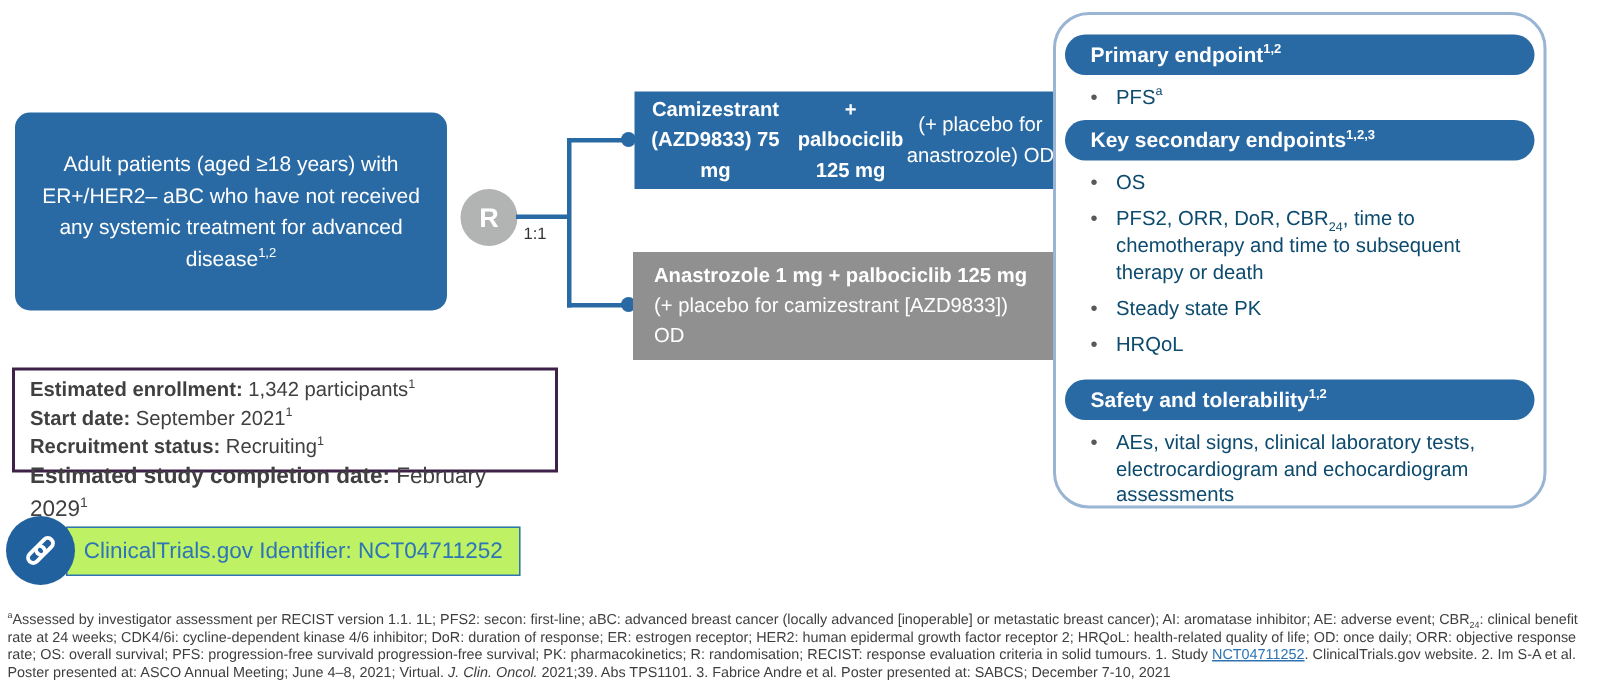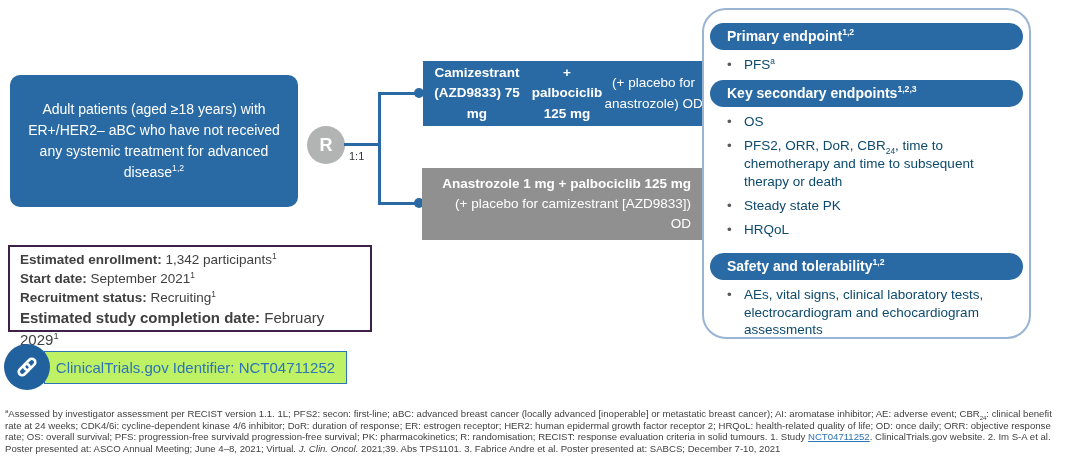--- a/index.html
+++ b/index.html
@@ -27,38 +27,38 @@
   .dot{position:absolute;width:10px;height:10px;border-radius:50%;background:#2a6aa4;}
   .dot-top{left:414px;top:88px;}
   .dot-bot{left:414px;top:198px;}
 
   
   .arm-top{position:absolute;left:423px;top:61px;width:281px;height:65px;background:#2a6aa4;color:#fff;
     display:flex;flex-direction:row;align-items:center;justify-content:center;text-align:center;
     font-size:13.5px;line-height:1.5;}
   .arm-top .b{font-weight:bold;}
   .arm-bottom{position:absolute;left:422px;top:168px;width:283px;height:72px;background:#8f908f;color:#fff;
-    display:flex;align-items:center;justify-content:center;text-align:right;font-size:13.5px;
+    display:flex;align-items:center;justify-content:center;text-align:left;font-size:13.5px;
     line-height:1.5;padding:0 14px;box-sizing:border-box;}
   .arm-bottom b{font-weight:bold;}
 
   
   .panel{position:absolute;left:702px;top:8px;width:329px;height:331px;background:#fff;
     border:2px solid #9ab4d4;border-radius:24px;box-sizing:border-box;padding-top:6px;overflow:hidden;}
   .pill{margin:7px 6px 0 6px;background:#2a6aa4;color:#fff;font-weight:bold;font-size:14px;
     padding:5px 17px 6px;border-radius:16px;box-sizing:border-box;}
   .pill2{margin-top:4px;}
   .pill3{margin-top:14px;}
   .panel ul{list-style:none;margin:6px 0 0 0;padding:0 12px 0 0;}
   .panel li{position:relative;padding-left:40px;font-size:13.5px;color:#0c4a6e;line-height:18px;margin-bottom:6px;}
   .panel li::before{content:"\2022";position:absolute;left:23px;color:#595959;}
   .ul3 li{line-height:17.5px;}
 
   
-  .study-info{position:absolute;left:8px;top:245px;width:364px;height:87px;border:2.5px solid #3e2149;
+  .study-info{position:absolute;left:8px;top:245px;width:364px;height:70px;border:2.5px solid #3e2149;
     box-sizing:border-box;padding:3px 10px;font-size:13.5px;line-height:19px;color:#404040;}
   .study-info b{font-weight:bold;}
   .study-info .big{font-size:15px;line-height:22px;}
 
   
   .registry-box{position:absolute;left:44px;top:351px;width:303px;height:33px;background:#bef264;
     border:1.5px solid #2e74b5;box-sizing:border-box;color:#2e74b6;font-size:15px;
     display:flex;align-items:center;justify-content:center;cursor:pointer;}
   .link-circle{position:absolute;left:4px;top:344px;width:46px;height:46px;border-radius:50%;
     background:#21619e;display:flex;align-items:center;justify-content:center;}

